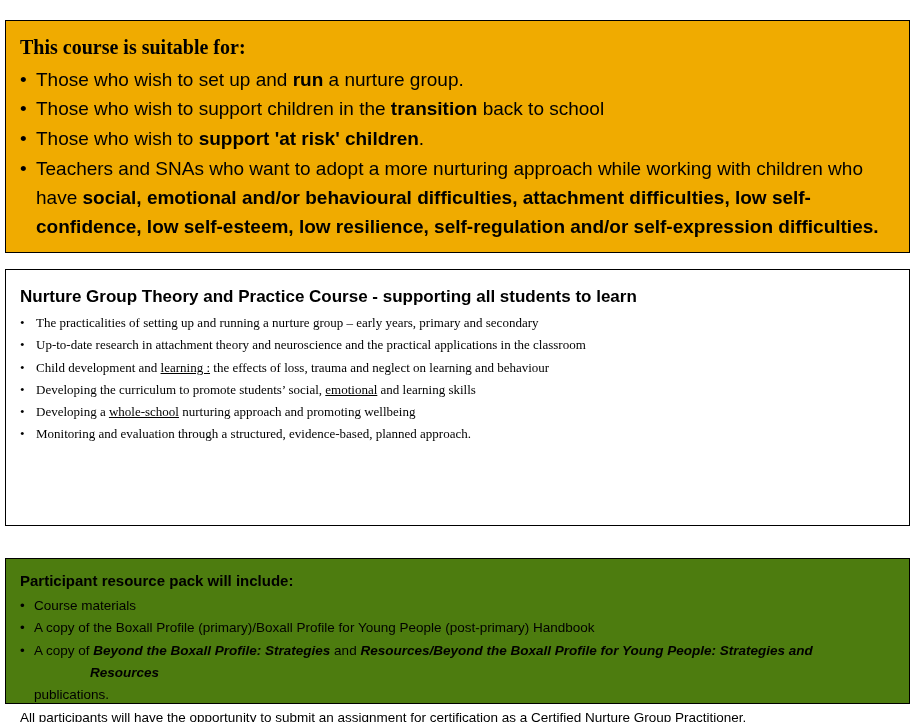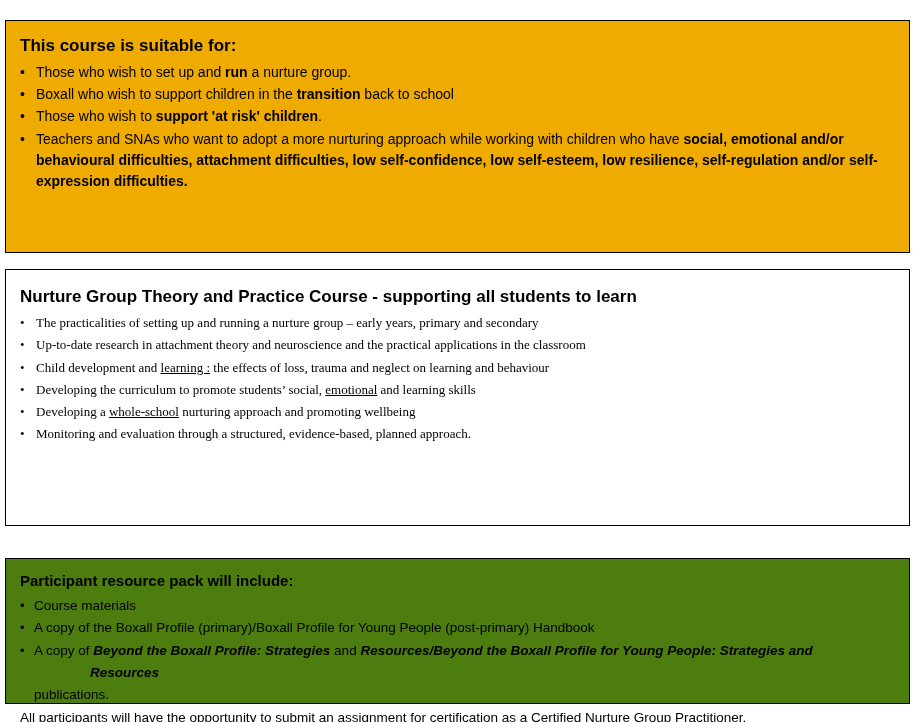--- a/index.html
+++ b/index.html
@@ -28,23 +28,23 @@
   }
 
   
   #panel-suitable {
     top: 20px;
     height: 233px;
     background: #f0ab00;
     padding: 14px 12px 10px 12px;
   }
   #panel-suitable .heading {
-    font-family: Liberation Sans, sans-serif;
+    font-family: Liberation Serif, serif;
     font-weight: bold;
-    font-size: 17px;
+    font-size: 20px;
     line-height: 1.28;
     margin: 0 0 5px 2px;
   }
   .bullet-list {
     list-style: none;
     margin: 0;
     padding: 0;
   }
   .bullet-list li {
     position: relative;
@@ -52,21 +52,21 @@
     margin-bottom: 1px;
   }
   .bullet-list li:before {
     content: "\2022";
     position: absolute;
     left: 2px;
     top: 0;
   }
   #panel-suitable .bullet-list {
     font-family: "Liberation Sans", sans-serif;
-    font-size: 14px;
+    font-size: 19px;
     line-height: 1.52;
   }
   #panel-suitable .bullet-list li {
     padding-left: 18px;
   }
 
   
   #panel-course {
     top: 269px;
     height: 257px;
@@ -131,21 +131,21 @@
 </style>
 </head>
 <body>
 
 <div class="page">
 
   <section class="panel" id="panel-suitable">
     <div class="heading">This course is suitable for:</div>
     <ul class="bullet-list" id="suitability-list">
         <li><span>Those who wish to set up and </span><span style="font-weight: bold;">run</span><span> a nurture group.</span></li>
-        <li><span>Boxall who wish to support children in the </span><span style="font-weight: bold;">transition</span><span> back to school</span></li>
+        <li><span>Those who wish to support children in the </span><span style="font-weight: bold;">transition</span><span> back to school</span></li>
         <li><span>Those who wish to </span><span style="font-weight: bold;">support 'at risk' children</span><span>.</span></li>
         <li><span>Teachers and SNAs who want to adopt a more nurturing approach while working with children who have </span><span style="font-weight: bold;">social, emotional and/or behavioural difficulties, attachment difficulties, low self-confidence, low self-esteem, low resilience, self-regulation and/or self-expression difficulties.</span></li>
       </ul>
   </section>
 
   <section class="panel" id="panel-course">
     <div class="heading">Nurture Group Theory and Practice Course - supporting all students to learn</div>
     <ul class="bullet-list" id="course-list">
         <li><span>The practicalities of setting up and running a nurture group – early years, primary and secondary</span></li>
         <li><span>Up-to-date research in attachment theory and neuroscience and the practical applications in the classroom</span></li>

